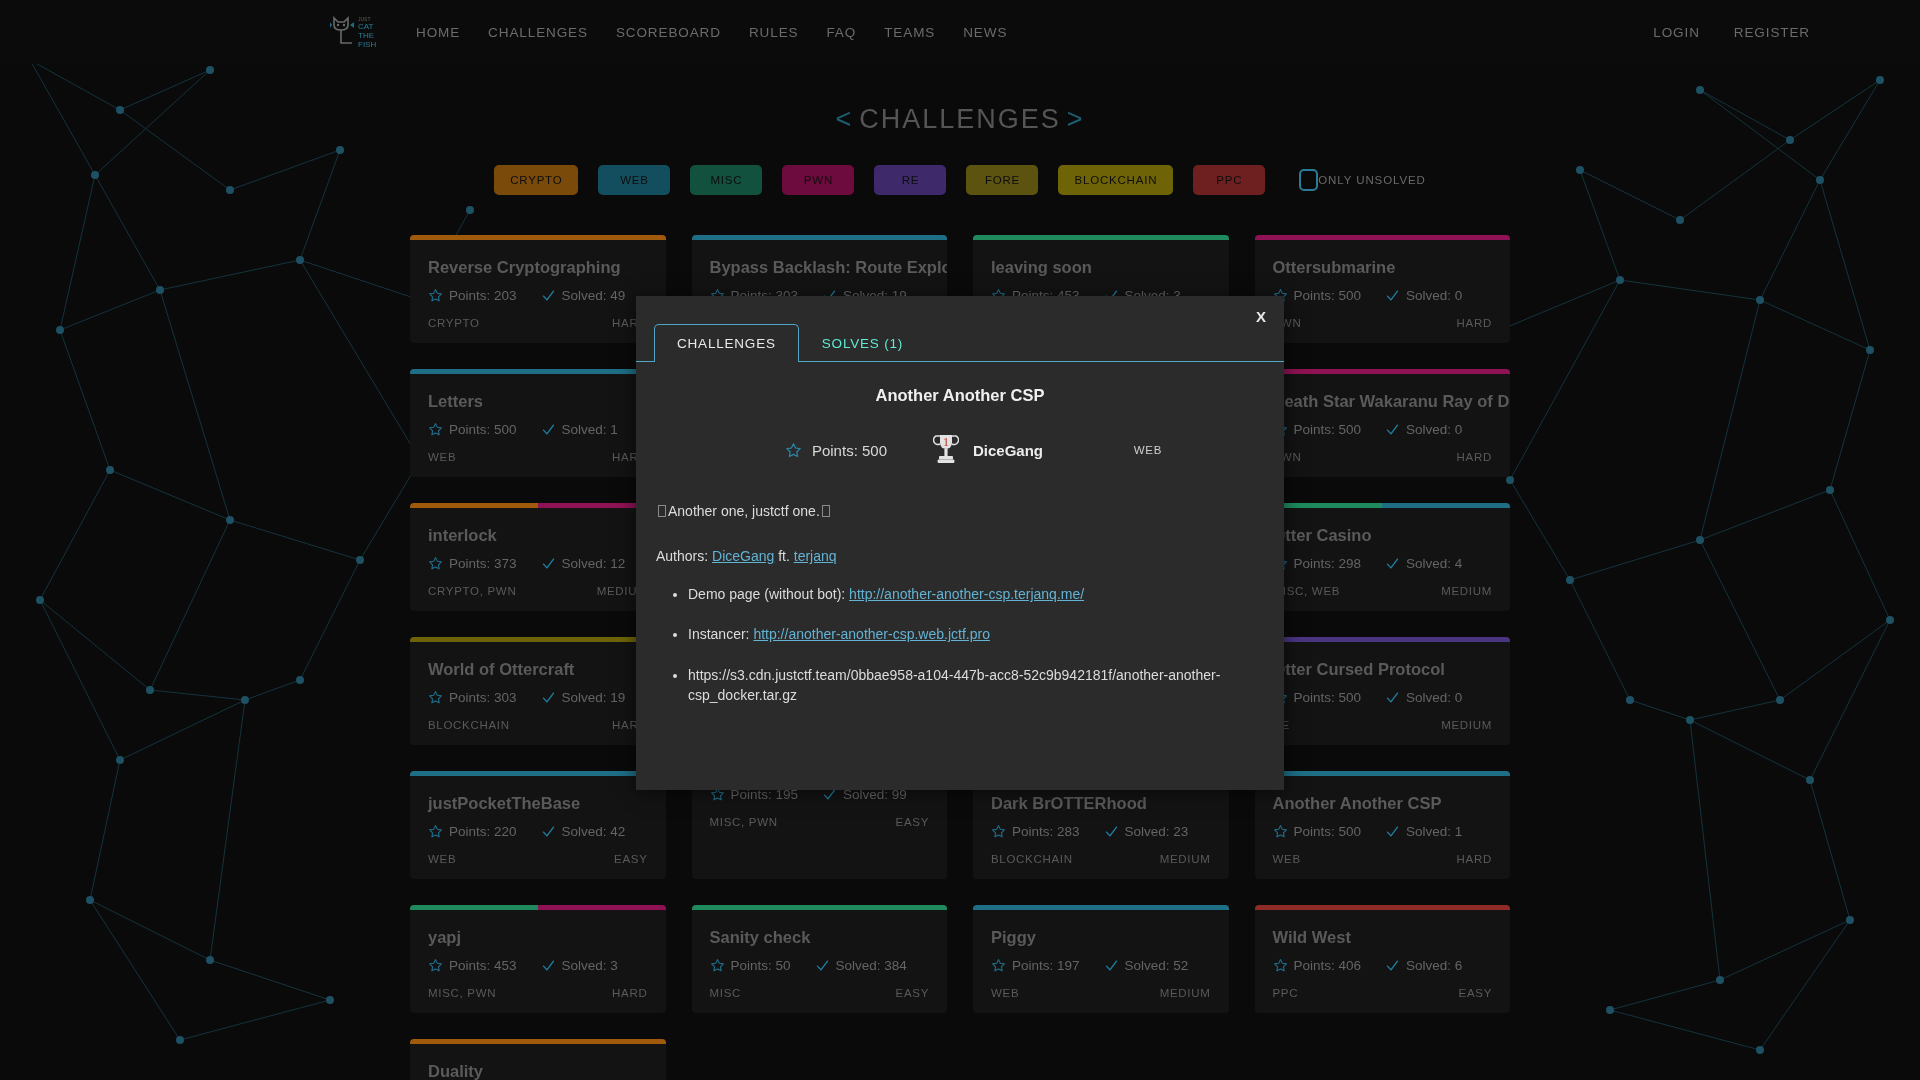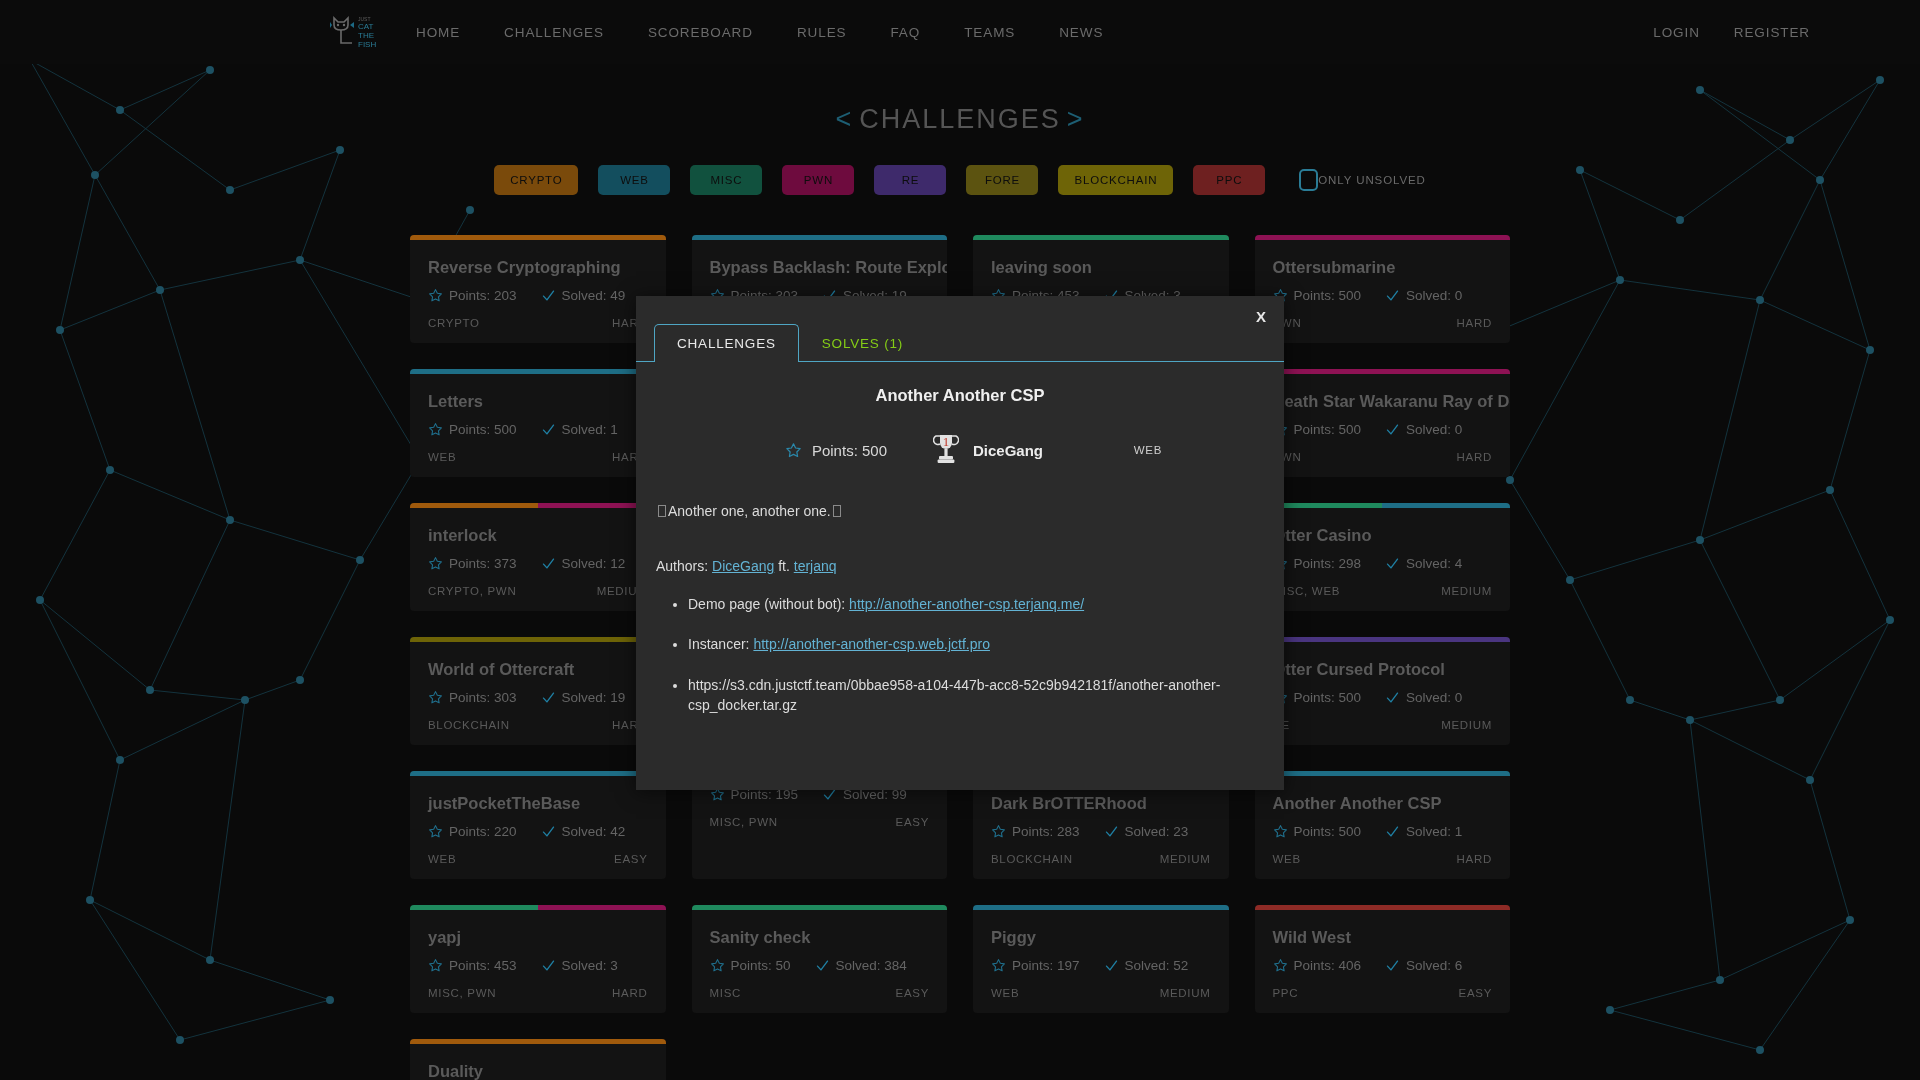--- a/index.html
+++ b/index.html
@@ -14,21 +14,21 @@
 
   
   .navbar {
     position: relative; z-index: 5;
     height: 64px; width: 100%;
     display: flex; align-items: center;
     background: #0b0b0b;
     padding: 0 110px 0 330px;
   }
   .logo-wrap { display: flex; align-items: flex-start; margin-right: 24px; }
-  .nav-links { display: flex; align-items: center; gap: 44px; }
+  .nav-links { display: flex; align-items: center; gap: 28px; }
   .nav-link {
     color: #6b6b6b; font-size: 13.5px; letter-spacing: .9px;
     text-decoration: none; font-weight: 400; cursor: pointer;
     white-space: nowrap;
   }
   .nav-right { margin-left: auto; display: flex; gap: 34px; }
 
   
   .page-title {
     position: relative; z-index: 2;
@@ -103,21 +103,21 @@
     color: #e8e8e8; font-size: 15px; font-weight: 700;
     cursor: pointer; letter-spacing: 0;
   }
   .modal-tabs {
     display: flex; align-items: flex-end;
     padding: 28px 0 0 18px;
     border-bottom: 1px solid #4fa6c4;
   }
   .tab {
     padding: 11px 22px; font-size: 13.5px; letter-spacing: .8px;
-    cursor: pointer; color: #84cc16; background: transparent;
+    cursor: pointer; color: #5eead4; background: transparent;
     border: 1px solid transparent; border-bottom: none;
     border-radius: 5px 5px 0 0; margin-bottom: -1px;
   }
   .tab.active {
     color: #e9e9e9; border-color: #4fa6c4;
     background: #2b2b2b;
   }
   .modal-body { padding: 0 20px; }
   .modal-chall-title {
     text-align: center; color: #f0f0f0; font-size: 16.5px;
@@ -140,21 +140,21 @@
     font-family: "Liberation Serif", serif; z-index: 2;
   }
   .mi-team { font-weight: 700; color: #ececec; font-size: 15px; white-space: nowrap; }
   .mi-cat { width: 170px; text-align: center; color: #cfcfcf; font-size: 11.5px; letter-spacing: .8px; }
   .modal-desc { margin-top: 34px; color: #dcdcdc; font-size: 14px; line-height: 1.5; }
   .tofu {
     display: inline-block; width: 8px; height: 12px;
     border: 1px solid #8a8a8a; vertical-align: -1px;
     margin: 0 2px;
   }
-  .modal-authors { margin-top: 36px; color: #dcdcdc; font-size: 14px; }
+  .modal-authors { margin-top: 26px; color: #dcdcdc; font-size: 14px; }
   .modal-authors a, .modal-links a {
     color: #63b3d4; text-decoration: underline; cursor: pointer;
   }
   .modal-links { margin-top: 20px; padding-left: 32px; color: #dcdcdc; font-size: 14px; }
   .modal-links li { margin-bottom: 20px; line-height: 1.45; }
 </style>
 </head>
 <body>
 
 <svg id="bg-network" viewBox="0 0 1920 1080" preserveAspectRatio="none">
@@ -831,21 +831,21 @@
             <rect x="4.6" y="26.4" width="16.8" height="3.6" rx="1" fill="#e2e2e2"></rect>
           </svg>
           <div class="trophy-num">1</div>
         </div>
         <span class="mi-team">DiceGang</span>
       </div>
       <div class="mi-cat">WEB</div>
     </div>
 
     <div class="modal-desc">
-      <span class="tofu"></span><span>Another one, another one.</span><span class="tofu"></span>
+      <span class="tofu"></span><span>Another one, justctf one.</span><span class="tofu"></span>
     </div>
 
     <div class="modal-authors">
       <span>Authors:</span>
       <a>DiceGang</a>
       <span>ft.</span>
       <a>terjanq</a>
     </div>
 
     <ul class="modal-links" id="modal-links">

